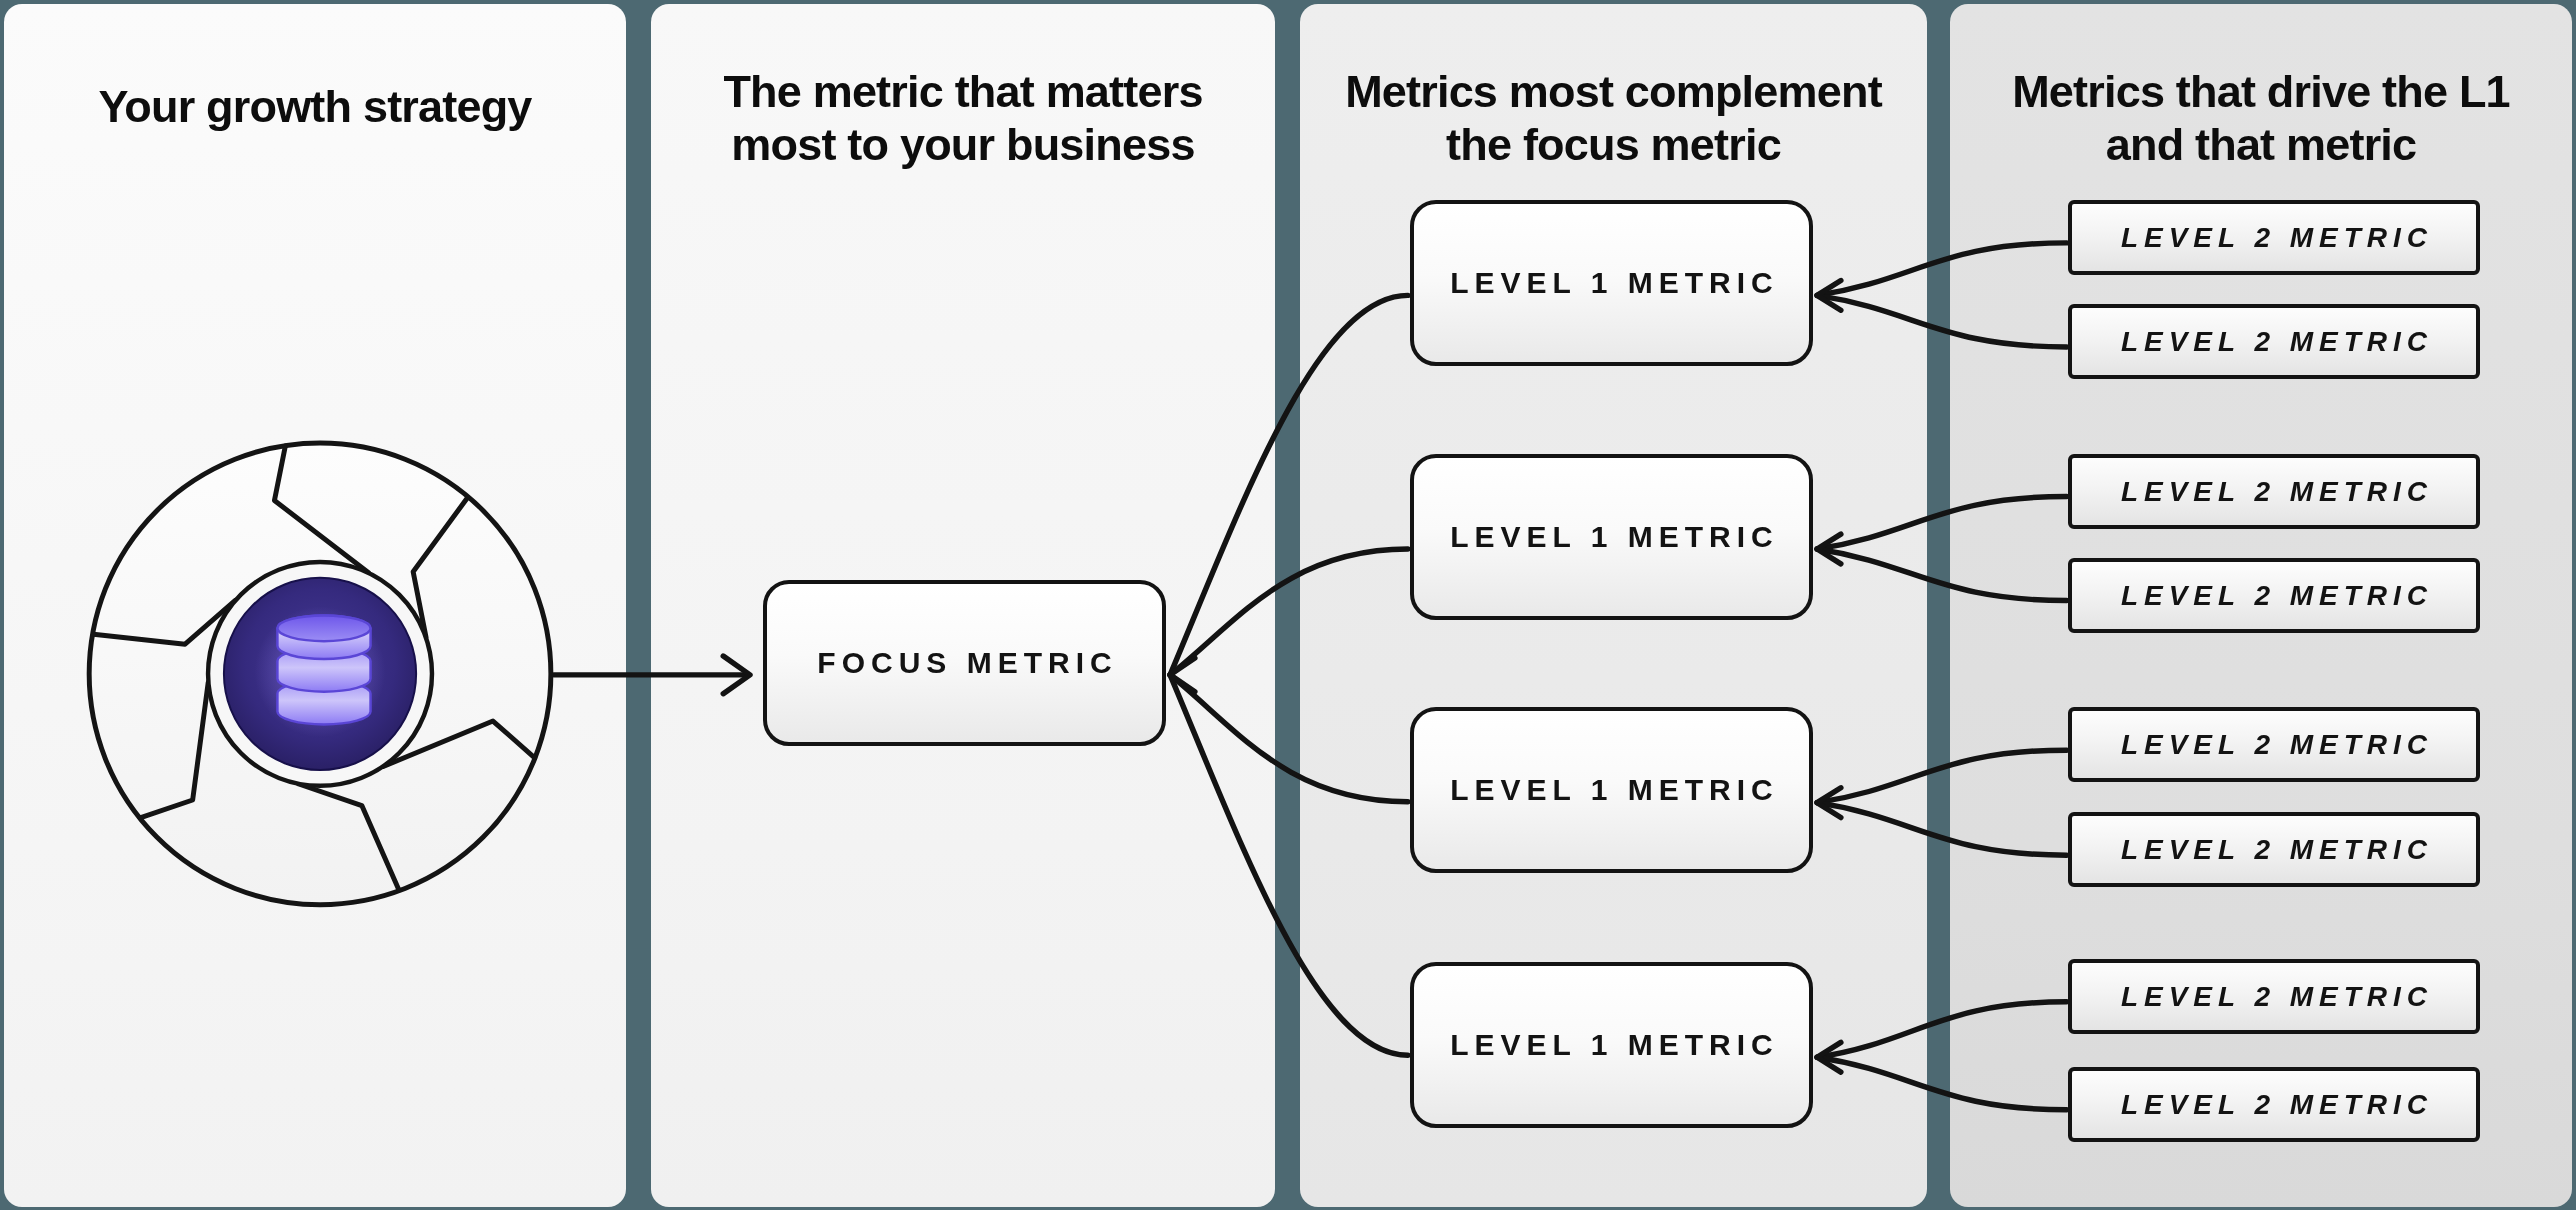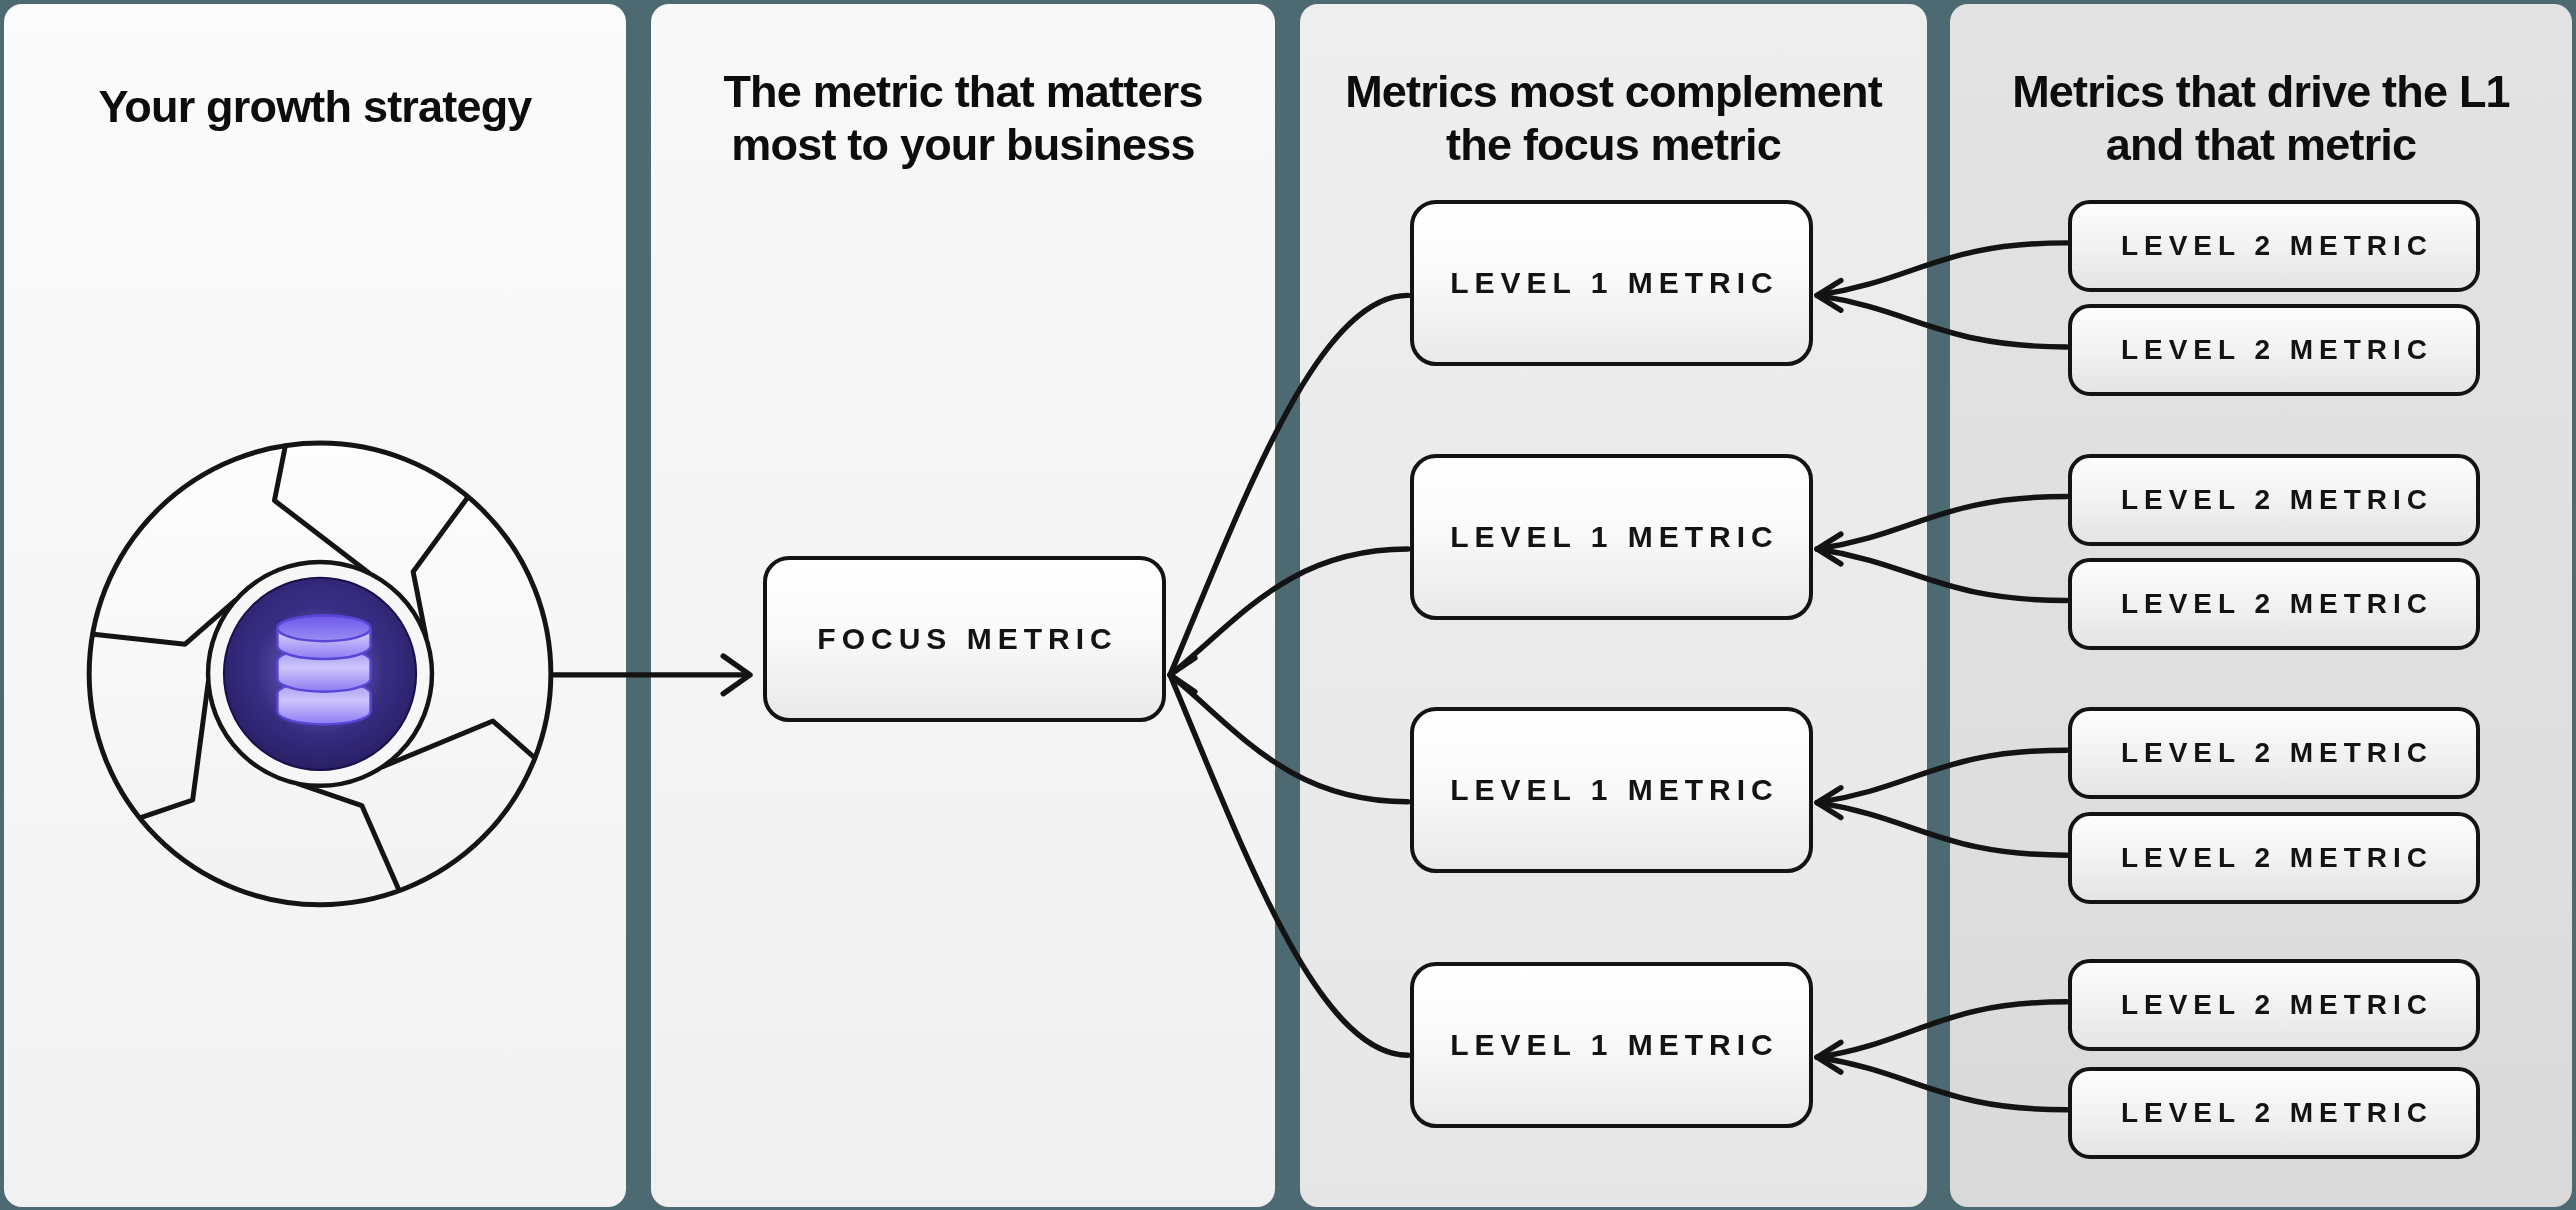--- a/index.html
+++ b/index.html
@@ -32,23 +32,23 @@
     display:flex;align-items:center;justify-content:center;
     color:#131313;font-weight:700;text-transform:uppercase;
     text-align:center;
   }
   .node.big{
     width:403px;height:166px;border-radius:26px;
     background:linear-gradient(180deg,#ffffff 0%,#fafafa 45%,#e9e9e9 100%);
     font-size:30px;letter-spacing:6px;
   }
   .node.small{
-    width:412px;height:92px;border-radius:22px;
+    width:412px;height:75px;border-radius:6px;
     background:linear-gradient(180deg,#fdfdfd 0%,#f3f3f3 45%,#e4e4e4 100%);
-    font-size:28px;letter-spacing:6px;
+    font-size:28px;letter-spacing:6px;font-style:italic;
   }
   .node span{transform:translateX(3px);}
 </style>
 </head>
 <body>
 
 <div class="stage">
 
   <section class="panel c1">
     <h2>Your growth strategy</h2>
@@ -151,21 +151,21 @@
         <path d="M1834 810 C1934 825 1958 863 2086 863"></path>
         <path d="M1858 795 L1834 810 L1858 825"></path>
 
         <path d="M1834 1067 C1934 1052 1958 1011 2086 1011"></path>
         <path d="M1834 1067 C1934 1082 1958 1120 2086 1120"></path>
         <path d="M1858 1052 L1834 1067 L1858 1082"></path>
       </g>
     </g>
   </svg>
 
-  <div class="node big" style="left:763px;top:556px;">
+  <div class="node big" style="left:763px;top:580px;">
     <span>FOCUS METRIC</span>
   </div>
 
   <div class="node big" style="left:1410px;top:200px;">
     <span>LEVEL 1 METRIC</span>
   </div>
   <div class="node big" style="left:1410px;top:454px;">
     <span>LEVEL 1 METRIC</span>
   </div>
   <div class="node big" style="left:1410px;top:707px;">

